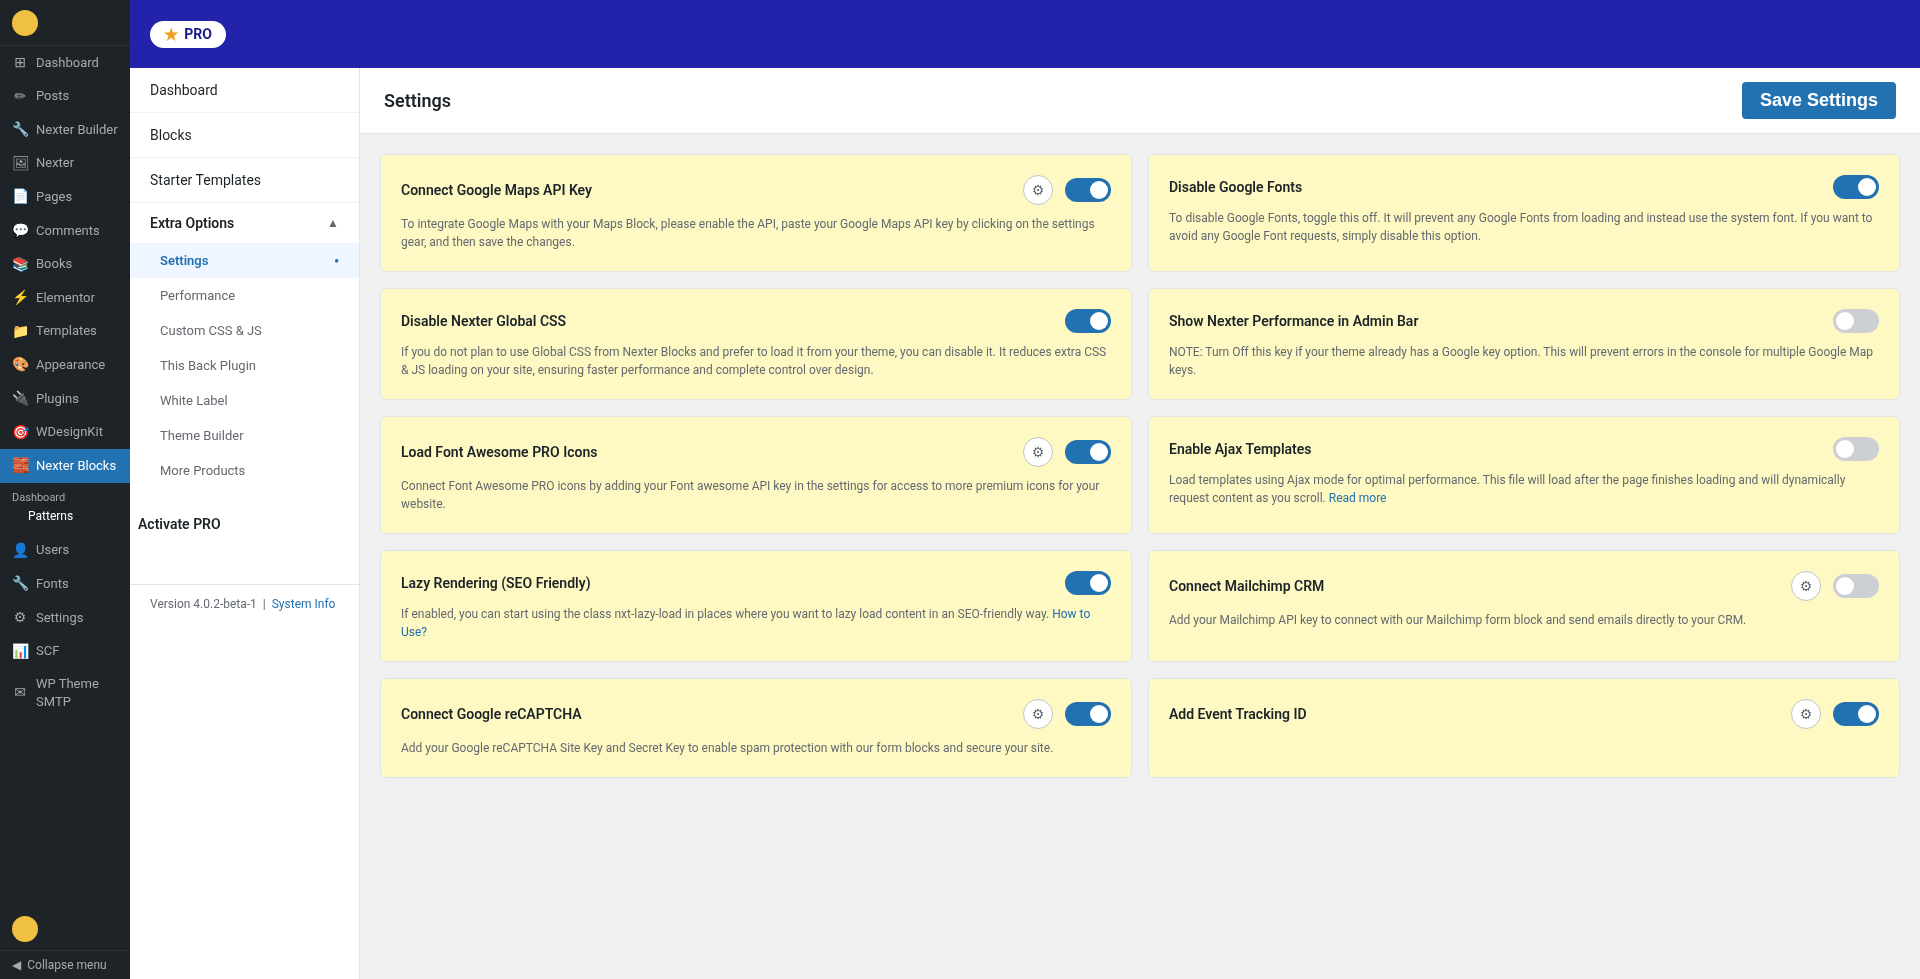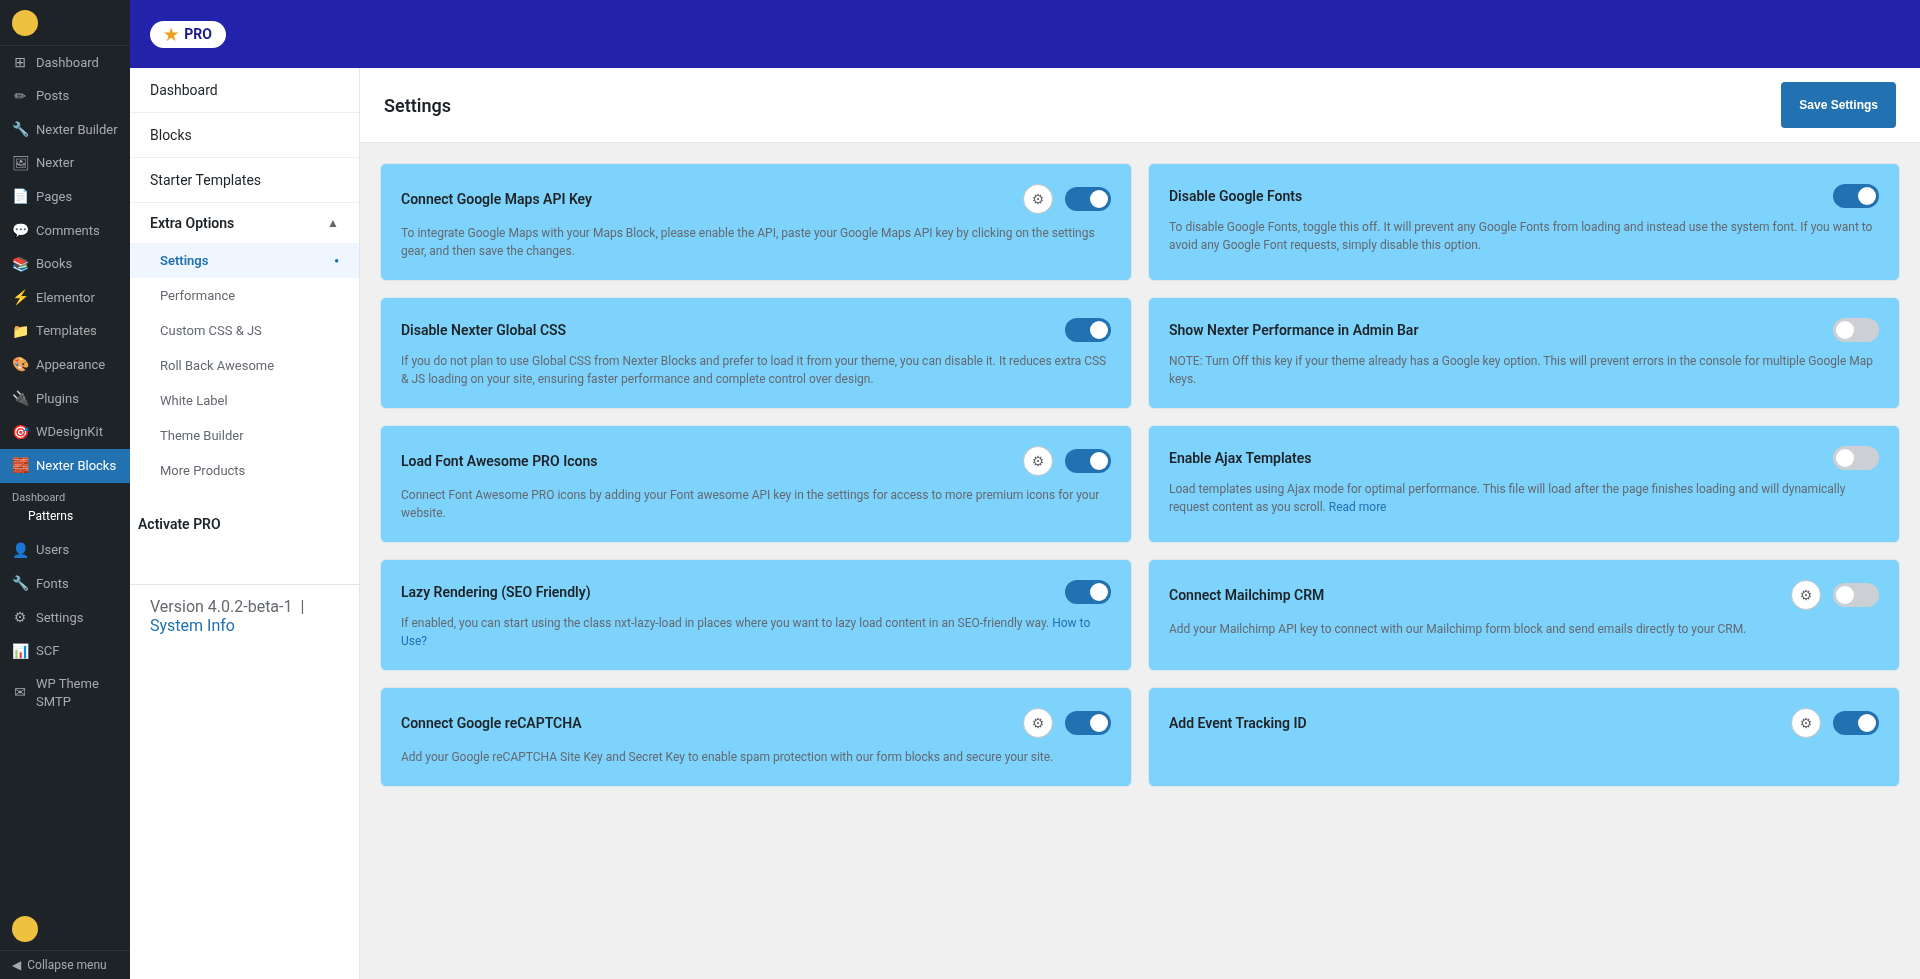--- a/index.html
+++ b/index.html
@@ -109,21 +109,21 @@
       color: #646970;
       cursor: pointer;
       display: flex;
       align-items: center;
       justify-content: space-between;
     }
     .left-panel-sub.active { color: #2271b1; font-weight: 600; background: #f0f6ff; }
     .left-panel-sub.active::after { content: '●'; font-size: 8px; color: #2271b1; }
     .left-panel-footer {
       padding: 12px 20px;
-      font-size: 16px;
+      font-size: 12px;
       color: #646970;
       border-top: 1px solid #e2e4e7;
     }
 
     
     .right-content {
       flex: 1;
       overflow-y: auto;
       padding: 0;
       background: #f0f0f1;
@@ -139,36 +139,36 @@
       border-bottom: 1px solid #e2e4e7;
       position: sticky;
       top: 0;
       z-index: 10;
     }
     .settings-title { font-size: 18px; font-weight: 600; color: #1d2327; }
     .save-btn {
       background: #2271b1;
       color: #fff;
       border: none;
-      padding: 16px 18px;
+      padding: 8px 18px;
       border-radius: 4px;
-      font-size: 12px;
+      font-size: 18px;
       font-weight: 600;
       cursor: pointer;
     }
 
     
     .cards-grid {
       display: grid;
       grid-template-columns: 1fr 1fr;
       gap: 16px;
       padding: 20px;
     }
     .card {
-      background: #7dd3fc;
+      background: #fef9c3;
       border-radius: 6px;
       padding: 20px;
       border: 1px solid #e2e4e7;
     }
     .card-header {
       display: flex;
       align-items: center;
       justify-content: space-between;
       margin-bottom: 10px;
     }
@@ -348,21 +348,21 @@
       <div class="left-panel-sub active">
         <span>Settings</span>
       </div>
       <div class="left-panel-sub">
         <span>Performance</span>
       </div>
       <div class="left-panel-sub">
         <span>Custom CSS &amp; JS</span>
       </div>
       <div class="left-panel-sub">
-        <span>Roll Back Awesome</span>
+        <span>This Back Plugin</span>
       </div>
       <div class="left-panel-sub">
         <span>White Label</span>
       </div>
       <div class="left-panel-sub">
         <span>Theme Builder</span>
       </div>
       <div class="left-panel-sub">
         <span>More Products</span>
       </div>

